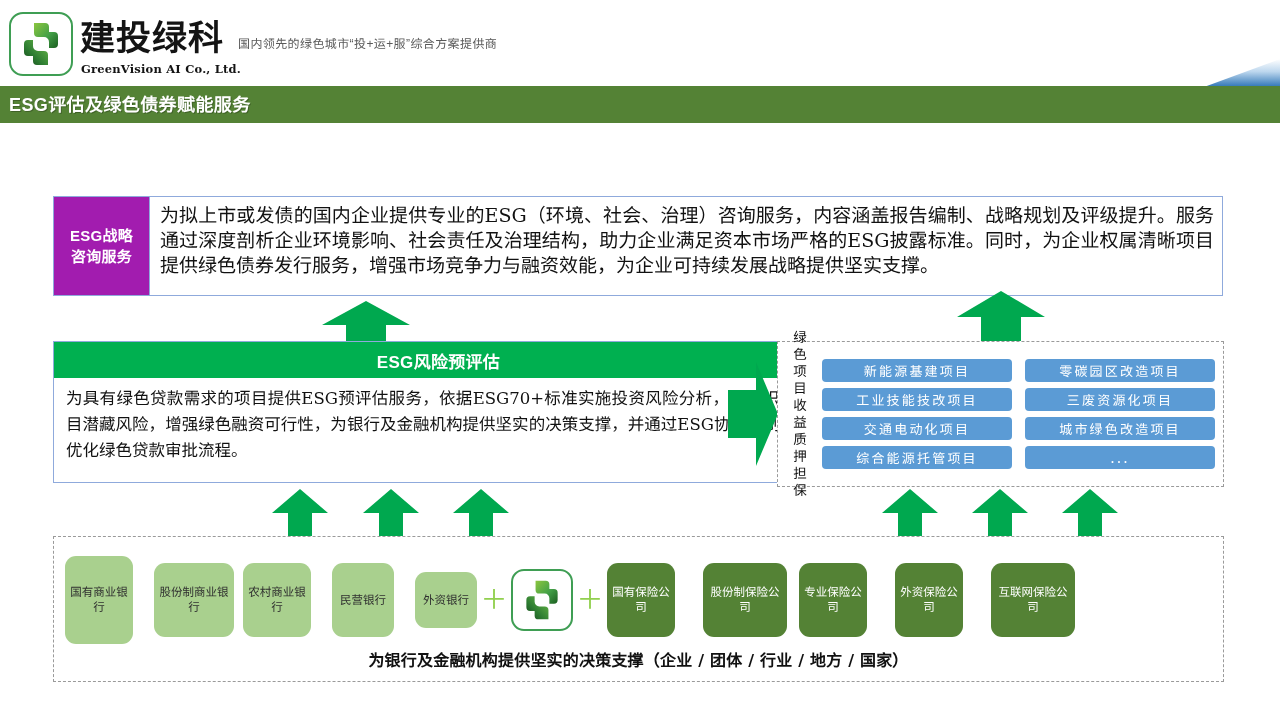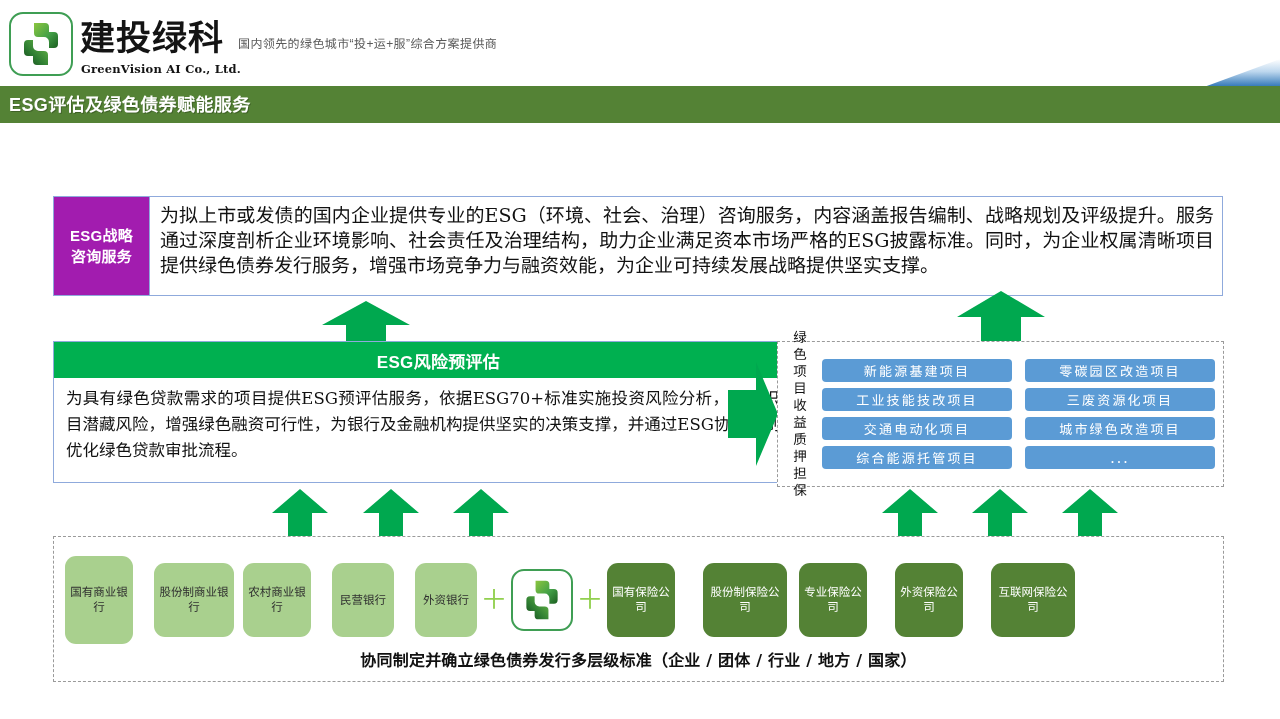--- a/index.html
+++ b/index.html
@@ -277,21 +277,21 @@
       </svg>
   </div>
 
   <div class="bottom">
     <div class="inst-row">
 
       <div class="inst bank" style="width:68px;flex:0 0 68px;height:88px;margin-right:21px;">国有商业银行</div>
       <div class="inst bank" style="width:80px;flex:0 0 80px;height:74px;margin-right:9px;">股份制商业银行</div>
       <div class="inst bank" style="width:68px;flex:0 0 68px;height:74px;margin-right:21px;">农村商业银行</div>
       <div class="inst bank" style="width:62px;flex:0 0 62px;height:74px;margin-right:21px;">民营银行</div>
-      <div class="inst bank" style="width:62px;flex:0 0 62px;height:74px;">外资银行</div>
+      <div class="inst bank" style="width:62px;flex:0 0 62px;height:56px;">外资银行</div>
 
       <div class="plus">＋</div>
 
       <div class="center-logo">
         <svg width="46" height="46" viewBox="0 0 100 100">
           <defs>
             <linearGradient id="lgC" x1="0" y1="0" x2="1" y2="1">
               <stop offset="0%" stop-color="#8cc63f"></stop>
                 <stop offset="55%" stop-color="#43a047"></stop>
                 <stop offset="100%" stop-color="#1b5e20"></stop>
@@ -310,16 +310,16 @@
       <div class="plus">＋</div>
 
       <div class="inst ins" style="width:68px;flex:0 0 68px;height:74px;margin-right:28px;">国有保险公司</div>
       <div class="inst ins" style="width:84px;flex:0 0 84px;height:74px;margin-right:12px;">股份制保险公司</div>
       <div class="inst ins" style="width:68px;flex:0 0 68px;height:74px;margin-right:28px;">专业保险公司</div>
       <div class="inst ins" style="width:68px;flex:0 0 68px;height:74px;margin-right:28px;">外资保险公司</div>
       <div class="inst ins" style="width:84px;flex:0 0 84px;height:74px;">互联网保险公司</div>
 
     </div>
 
-    <div class="bottom-caption">协同制定并确立绿色债券发行多层级标准（企业 / 团体 / 行业 / 地方 / 国家）</div>
+    <div class="bottom-caption">为银行及金融机构提供坚实的决策支撑（企业 / 团体 / 行业 / 地方 / 国家）</div>
   </div>
 
 </div>
 
 </body></html>

